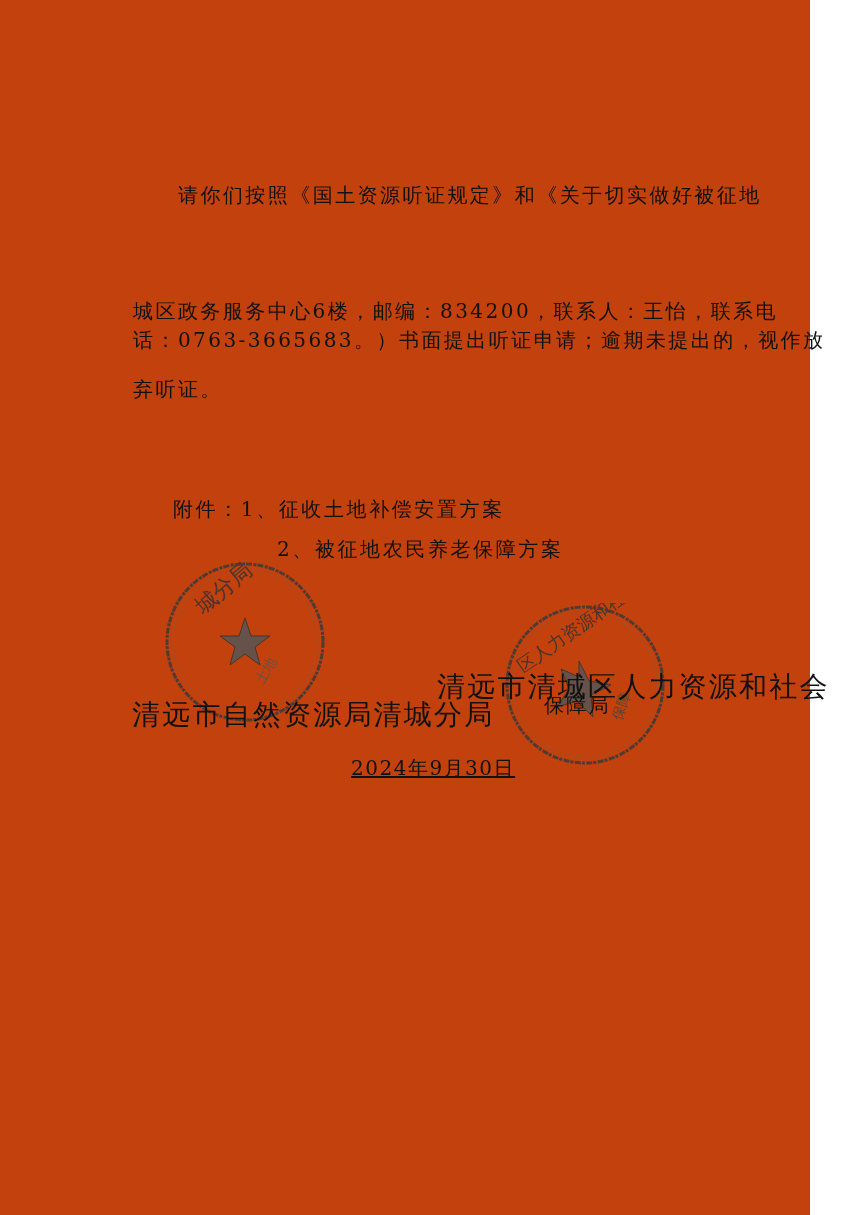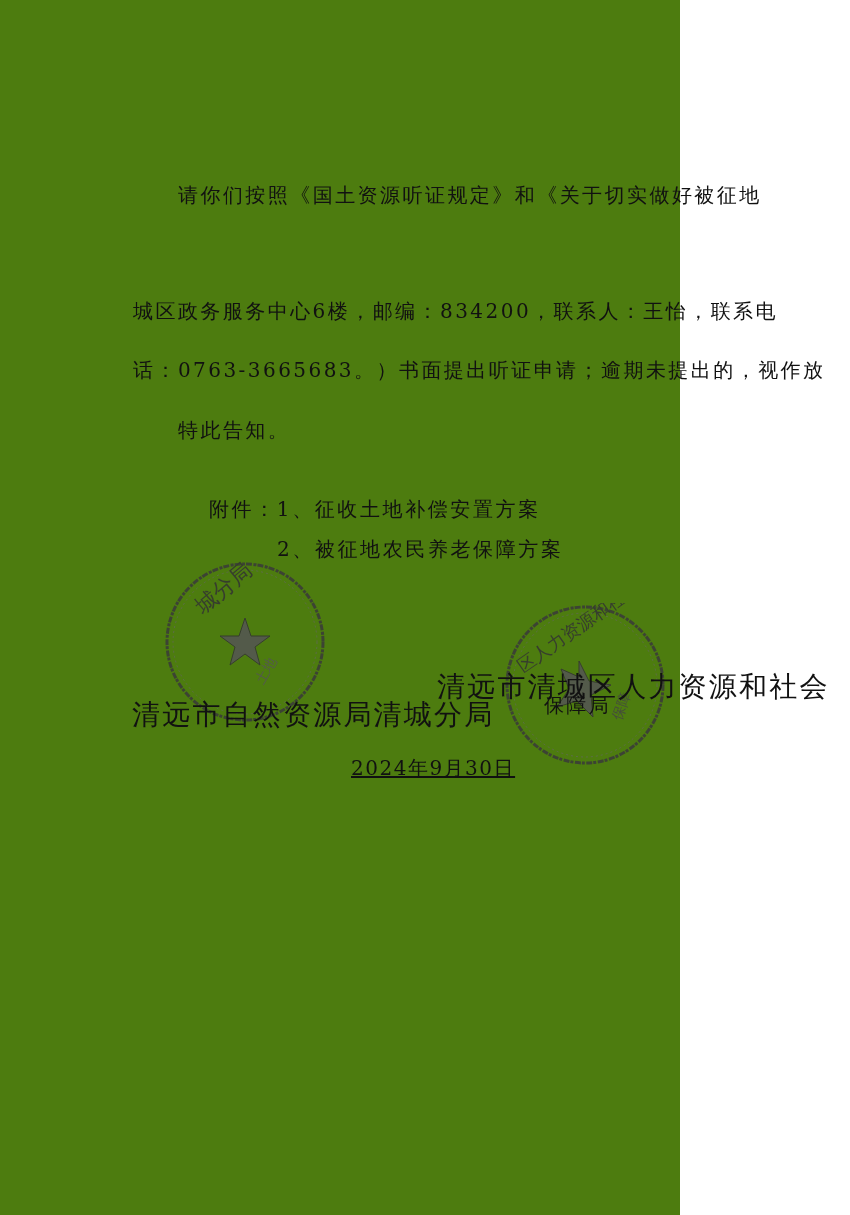--- a/index.html
+++ b/index.html
@@ -1,39 +1,39 @@
 <!DOCTYPE html>
 <html><head>
 <meta charset="utf-8">
 <style>
   html, body { margin: 0; padding: 0; background: #ffffff; }
   body { width: 850px; height: 1215px; position: relative; overflow: hidden;
          font-family: "DejaVu Serif", "Liberation Serif", serif; color: #111; }
-  .page { position: absolute; left: 0; top: 0; width: 680px; height: 1215px; background: #4d7c0f; }
+  .page { position: absolute; left: 0; top: 0; width: 810px; height: 1215px; background: #c2410c; }
   .line { position: absolute; left: 133px; width: 592px; font-size: 20px; line-height: 24px;
           letter-spacing: 2.45px; white-space: nowrap; }
   .indent { left: 178px; }
-  .attach1 { left: 173px; letter-spacing: 2.6px; margin-left: 36px; }
+  .attach1 { left: 173px; letter-spacing: 2.6px; }
   .attach2 { left: 231px; letter-spacing: 2.6px; margin-left: 46px; }
   .sig-left { position: absolute; left: 132px; top: 656px; font-size: 28px; letter-spacing: 2.2px; white-space: nowrap; z-index: 2; margin-top: 40px; }
   .sig-right { position: absolute; left: 437px; top: 656px; font-size: 28px; letter-spacing: 2.2px; white-space: nowrap; z-index: 2; margin-top: 12px; }
   .sig-right2 { position: absolute; left: 544px; top: 692px; font-size: 20px; letter-spacing: 2.2px; white-space: nowrap; z-index: 2; }
   .date { position: absolute; left: 351px; top: 755px; font-size: 20px; letter-spacing: 1.5px; white-space: nowrap; text-decoration: underline; }
   .stamp { position: absolute; z-index: 1; opacity: 0.85; }
 </style>
 </head>
 <body>
 
 <div class="page">
 
   <div class="line indent" style="top:183px">请你们按照《国土资源听证规定》和《关于切实做好被征地</div>
   <div class="line" style="top:299px">城区政务服务中心6楼，邮编：834200，联系人：王怡，联系电</div>
-  <div class="line" style="top:358px">话：0763-3665683。）书面提出听证申请；逾期未提出的，视作放</div>
+  <div class="line" style="top:328px">话：0763-3665683。）书面提出听证申请；逾期未提出的，视作放</div>
+  <div class="line" style="top:377px">弃听证。</div>
 
-  <div class="line indent" style="top:418px">特此告知。</div>
 
   <div class="line attach1" style="top:497px">
     <span>附件：</span><span>1、征收土地补偿安置方案</span>
   </div>
   <div class="line attach2" style="top:537px">2、被征地农民养老保障方案</div>
 
   <svg class="stamp" style="left:163px; top:560px" width="164" height="164" viewBox="0 0 164 164">
     <circle cx="82" cy="82" r="78" fill="none" stroke="#3a3a3a" stroke-width="3" stroke-dasharray="6 1.5 3 1"></circle>
     <circle cx="82" cy="82" r="72" fill="none" stroke="#666" stroke-width="0.8" stroke-dasharray="2 3"></circle>
     <g>

